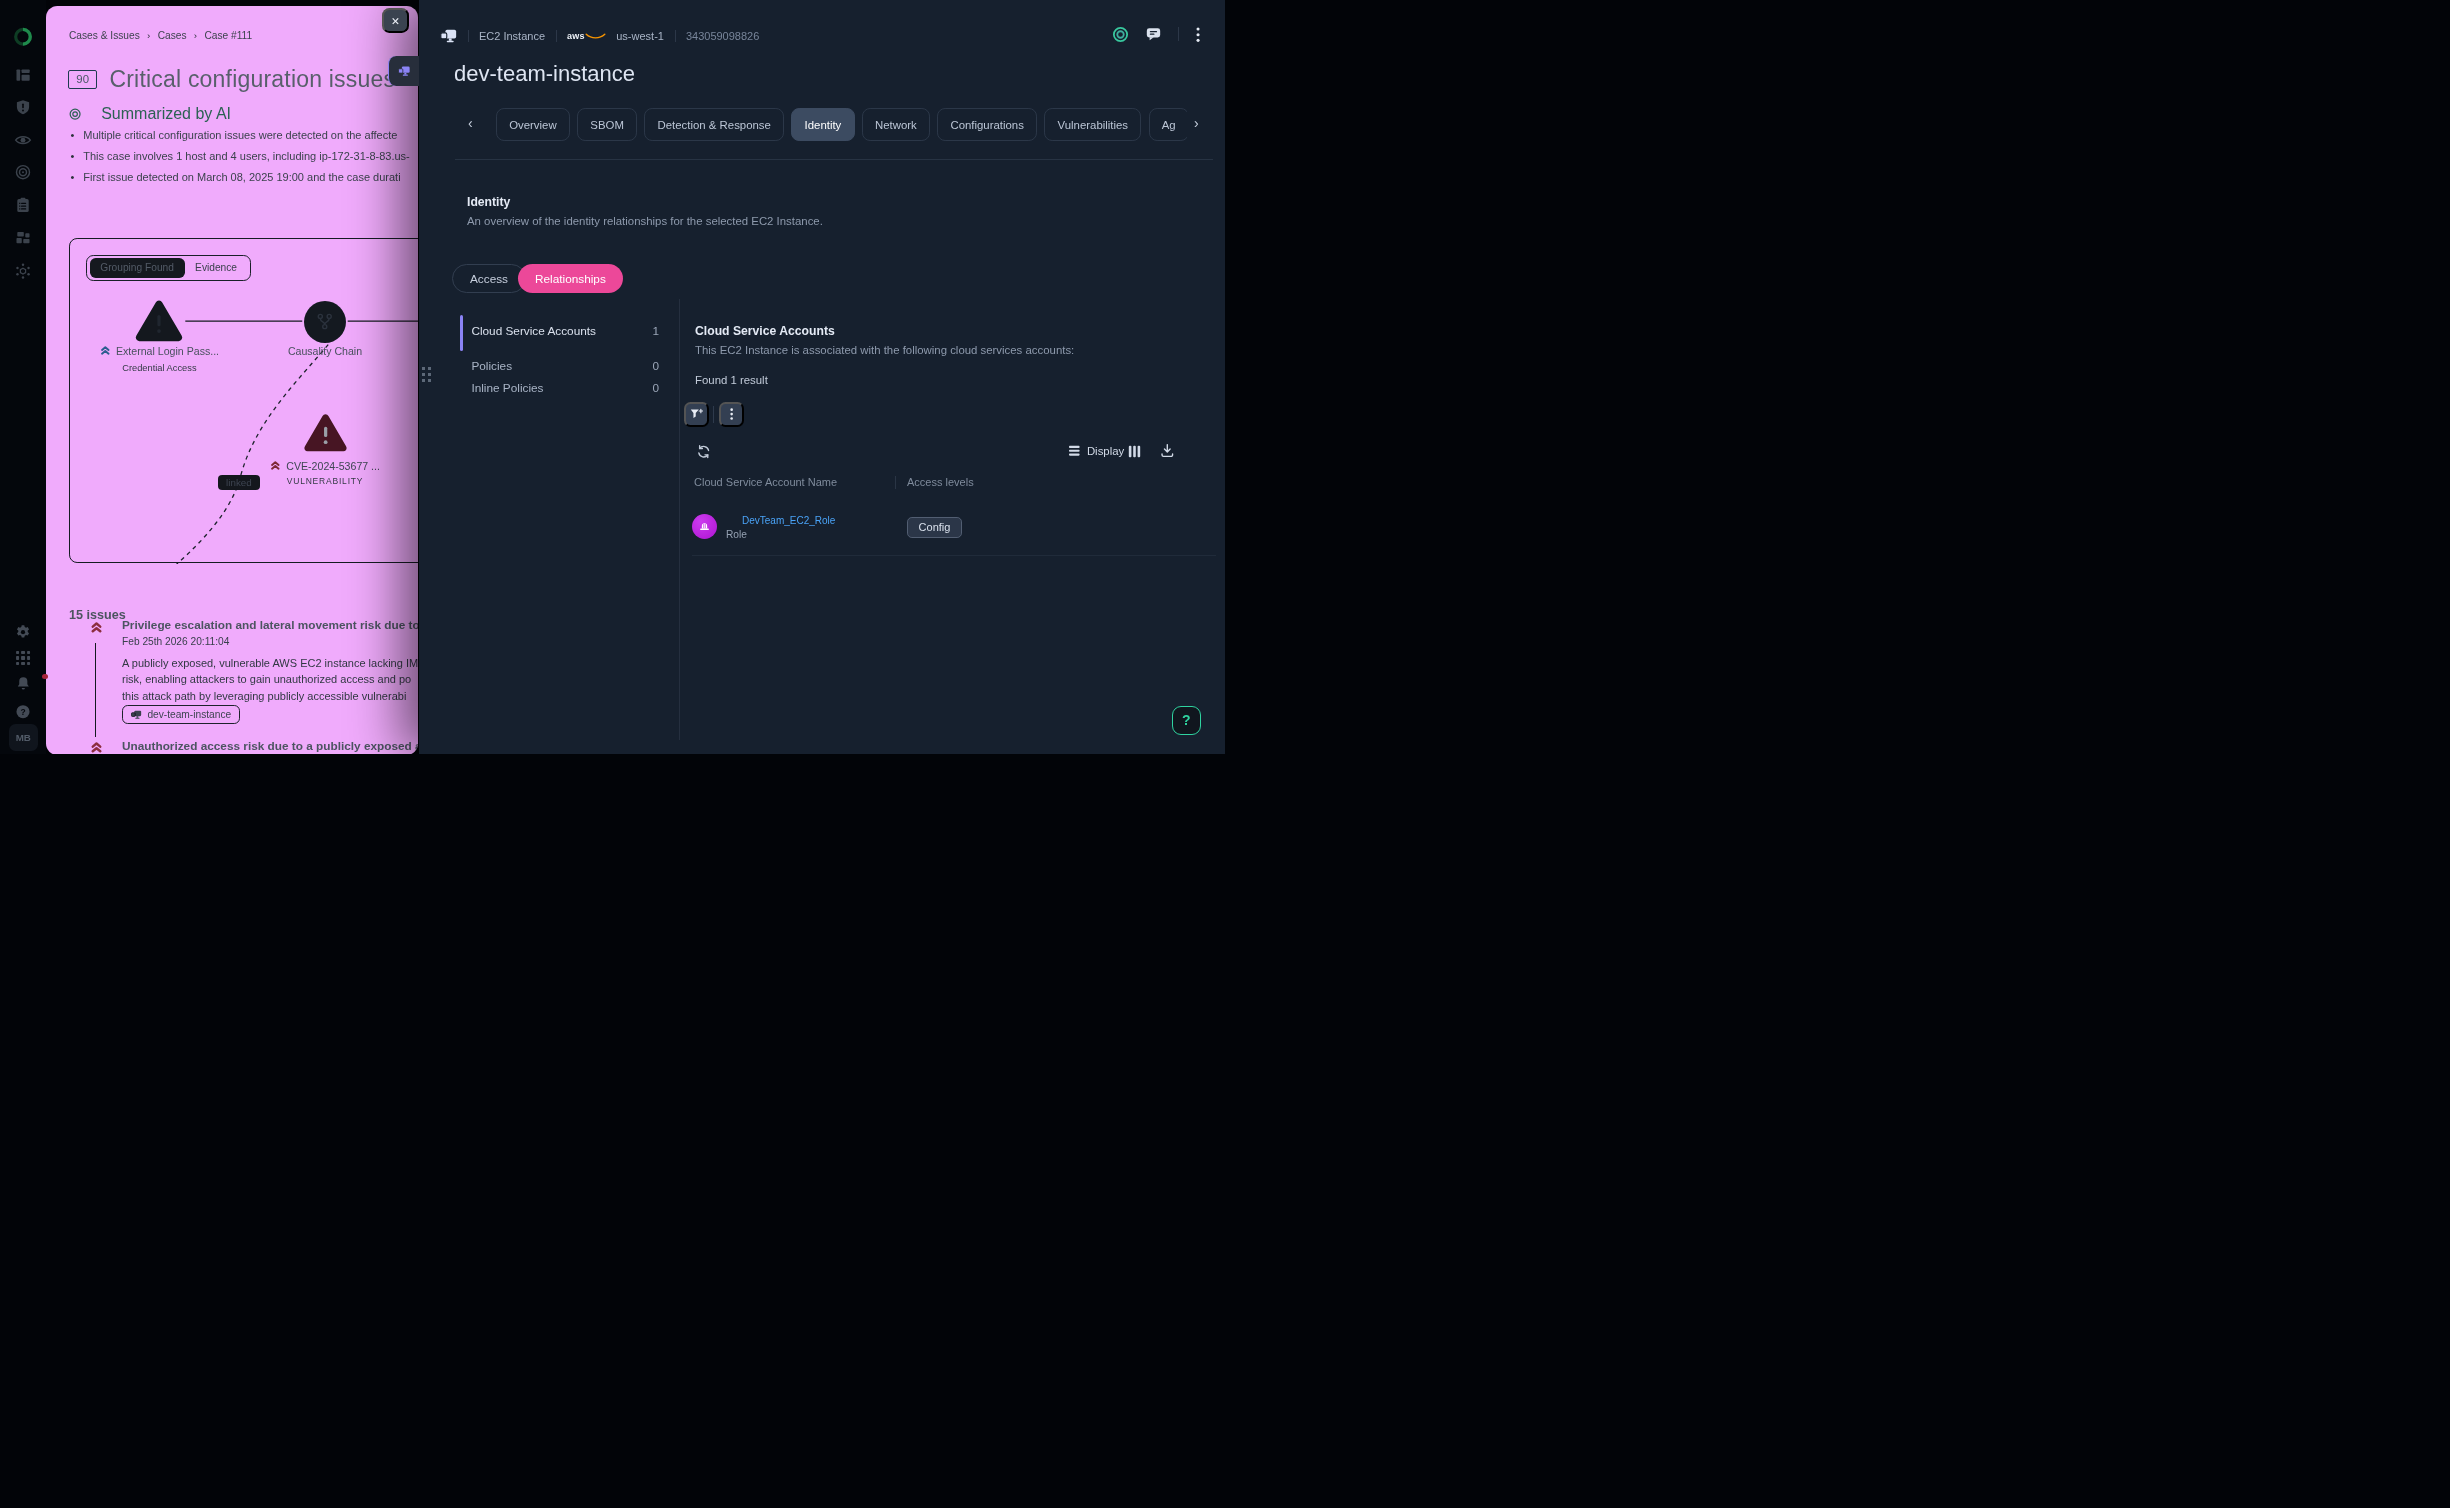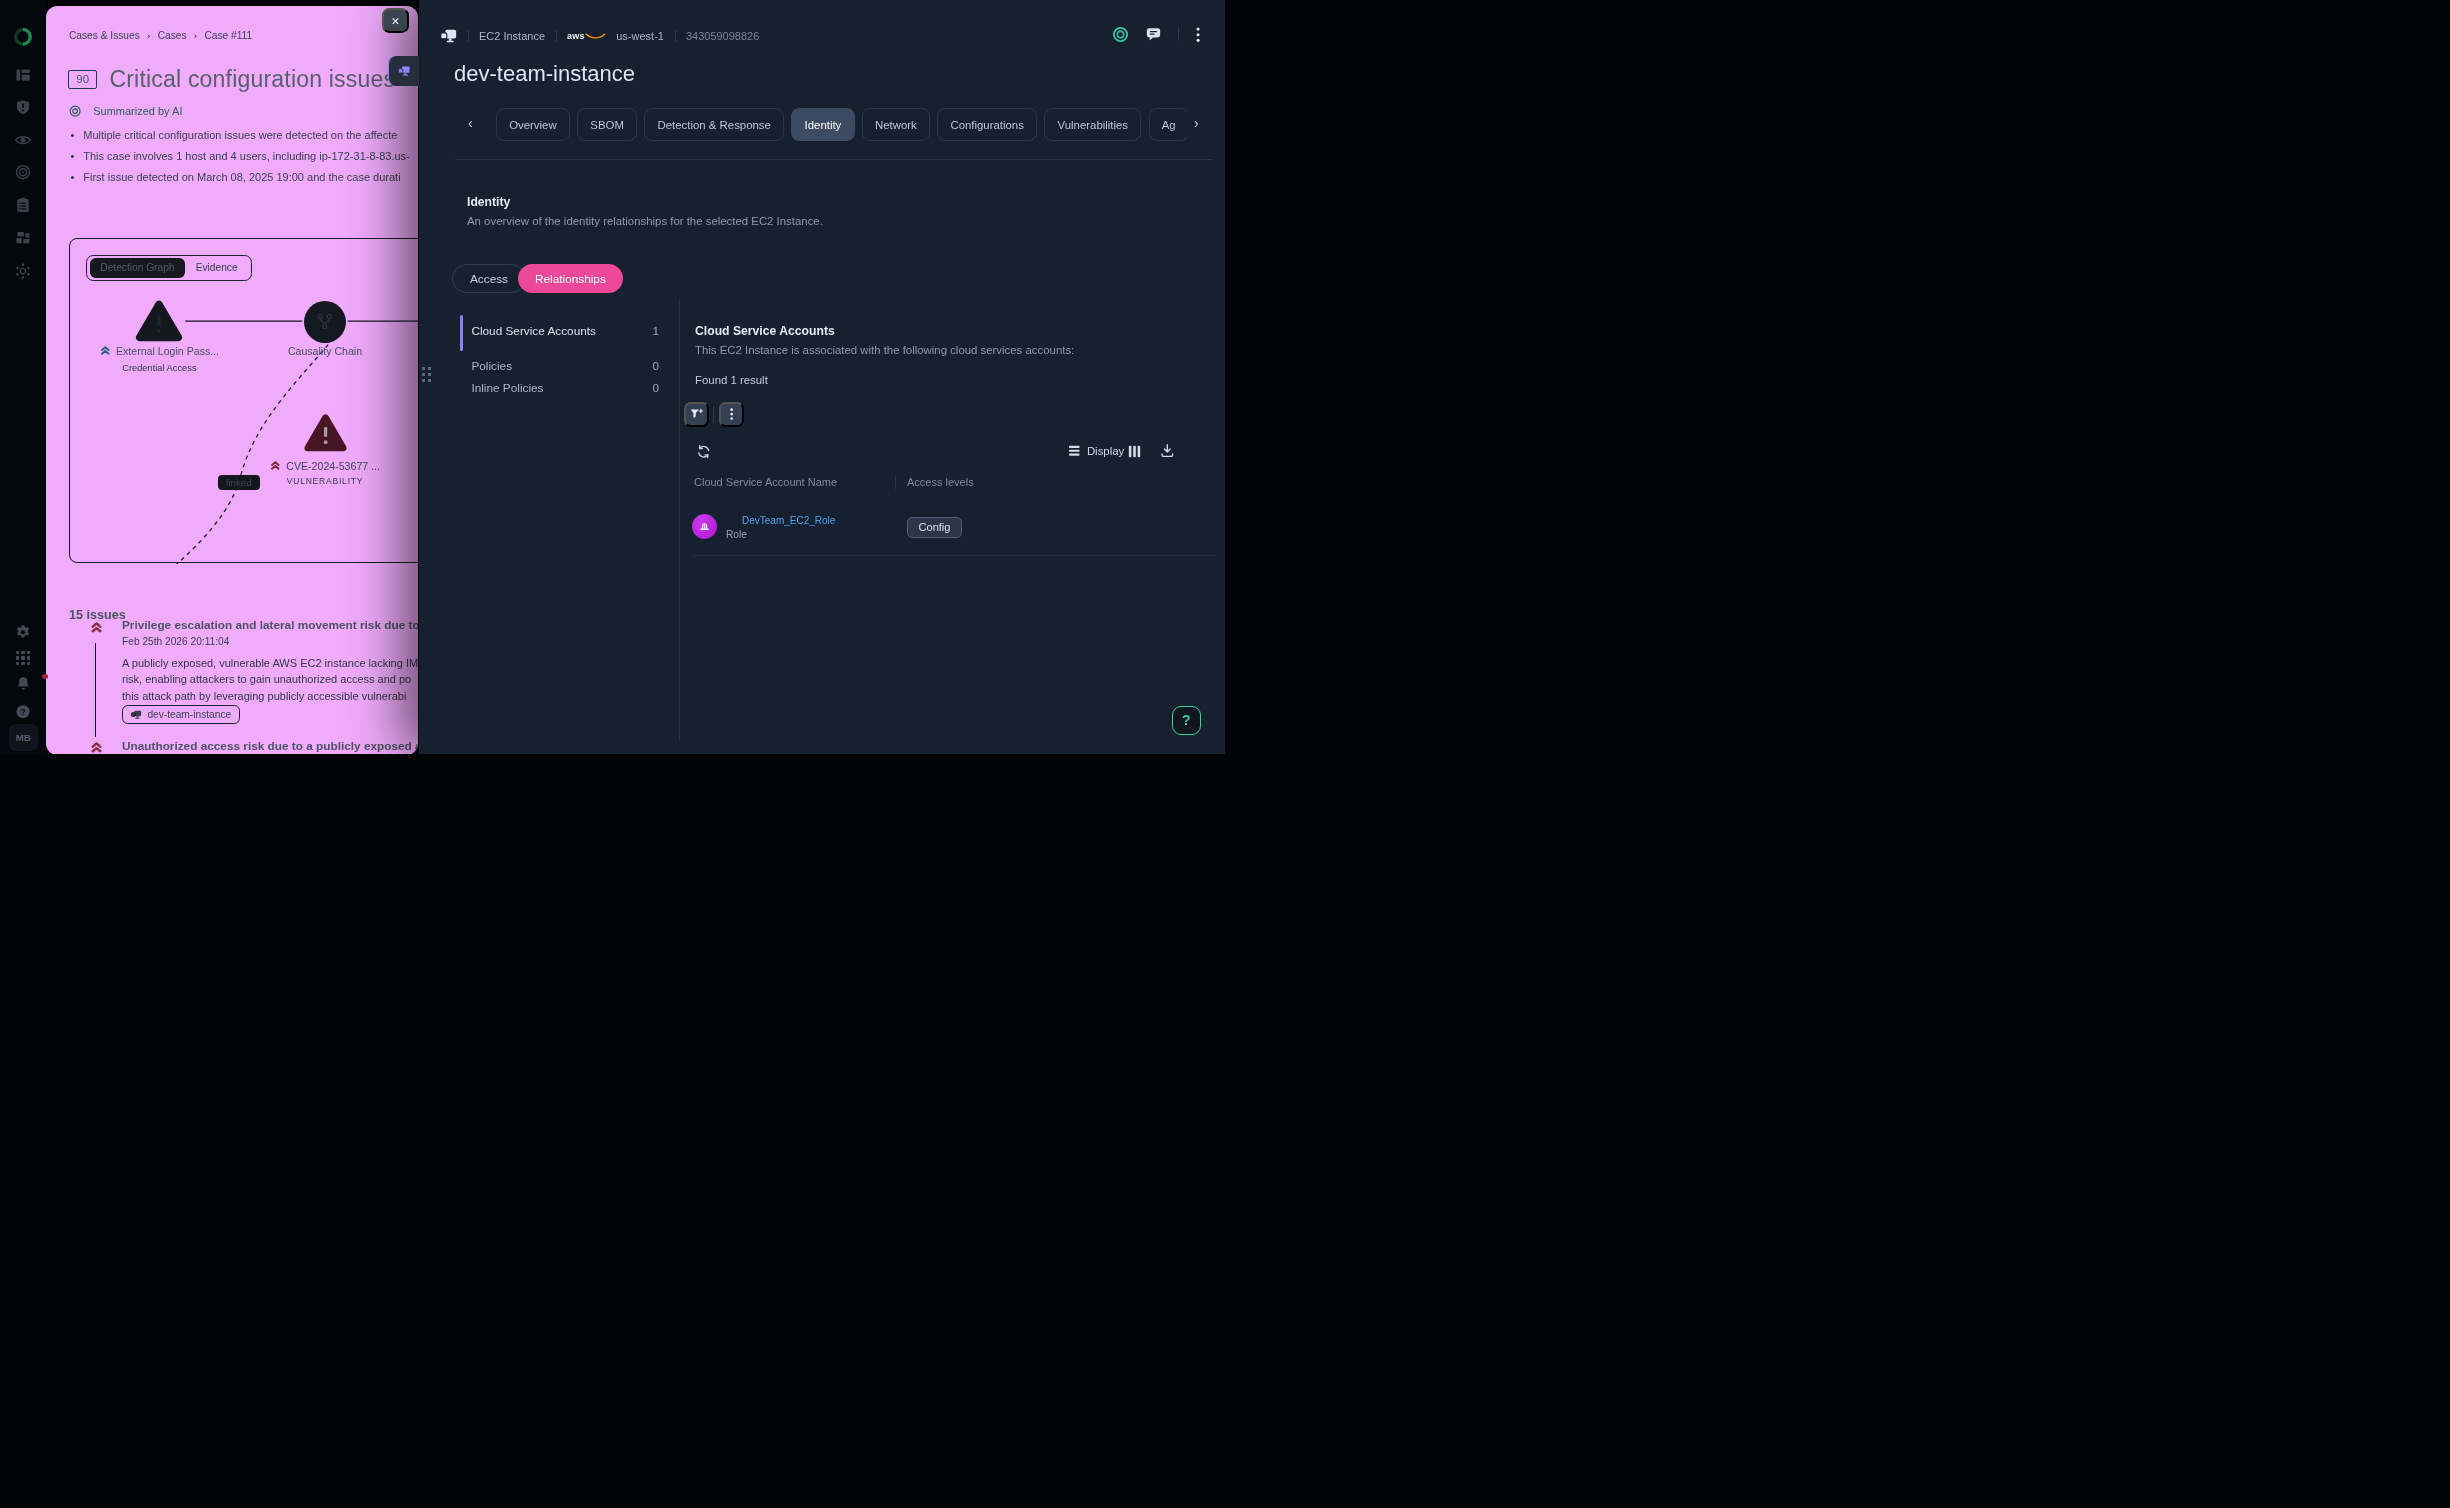--- a/index.html
+++ b/index.html
@@ -24,22 +24,22 @@
 
   
   .case-panel{position:absolute;left:46px;top:5.7px;width:372px;height:749px;background:#f0abfc;
               border-radius:11.4px;overflow:hidden;z-index:1}
   .breadcrumb{position:absolute;left:23px;top:24.4px;display:flex;gap:7.3px;align-items:center;
               font-size:10.2px;color:#3d434e;white-space:nowrap}
   .breadcrumb .sep{color:#272d37;font-size:9.8px}
   .case-title-row{position:absolute;left:22px;top:60px;display:flex;align-items:center;gap:12.2px;white-space:nowrap}
   .score-badge{border:0.8px solid #1e3a4f;border-radius:2px;padding:2.4px 7.3px;font-size:11.4px;color:#475765}
   .case-title{font-size:23px;font-weight:500;color:#585f6b;letter-spacing:0.2px}
-  .ai-row{position:absolute;left:23px;top:99px;display:flex;align-items:center;gap:12px;
-          font-size:11px;color:#2c6153}
+  .ai-row{position:absolute;left:23px;top:99px;display:flex;align-items:center;gap:20px;
+          font-size:16px;color:#2c6153}
   .bullets{position:absolute;left:24.4px;top:119px;list-style:none}
   .bullets li{display:flex;gap:9px;font-size:11px;color:#3b424d;line-height:21px;white-space:nowrap}
   .bullets li:before{content:"•";color:#2c323c}
 
   .graph-card{position:absolute;left:23px;top:232px;width:406px;height:325px;
               border:0.8px solid #151b22;border-radius:8.1px}
   .graph-tabs{position:absolute;left:16.3px;top:16.3px;display:inline-flex;padding:2.4px;
               border:0.8px solid #191f28;border-radius:7.3px}
   .gtab{font-size:10.2px;padding:4.1px 10.6px;border-radius:5.7px;color:#3a414c;white-space:nowrap}
   .gtab.active{background:#15191f;color:#535b67}
@@ -260,21 +260,21 @@
     <span>Summarized by AI</span>
   </div>
   <ul class="bullets">
     <li>Multiple critical configuration issues were detected on the affecte</li>
     <li>This case involves 1 host and 4 users, including ip-172-31-8-83.us-</li>
     <li>First issue detected on March 08, 2025 19:00 and the case durati</li>
   </ul>
 
   <div class="graph-card">
     <div class="graph-tabs">
-      <span class="gtab active">Detection Graph</span>
+      <span class="gtab active">Grouping Found</span>
       <span class="gtab">Evidence</span>
     </div>
 
     <svg class="abs" style="left:0;top:0" width="406" height="325" viewBox="0 0 500 400">
       <line x1="142" y1="101" x2="286" y2="101" stroke="#141a21" stroke-width="1.6"></line>
       <line x1="342" y1="101" x2="500" y2="101" stroke="#141a21" stroke-width="1.6"></line>
       <path d="M318 130 C 280 175, 228 225, 210 292 C 196 348, 135 400, 85 438" stroke="#1c222b" stroke-width="1.6" fill="none" stroke-dasharray="5 5"></path>
     </svg>
 
     <svg class="abs" style="left:63px;top:59px" width="52" height="46" viewBox="0 0 64 57">

